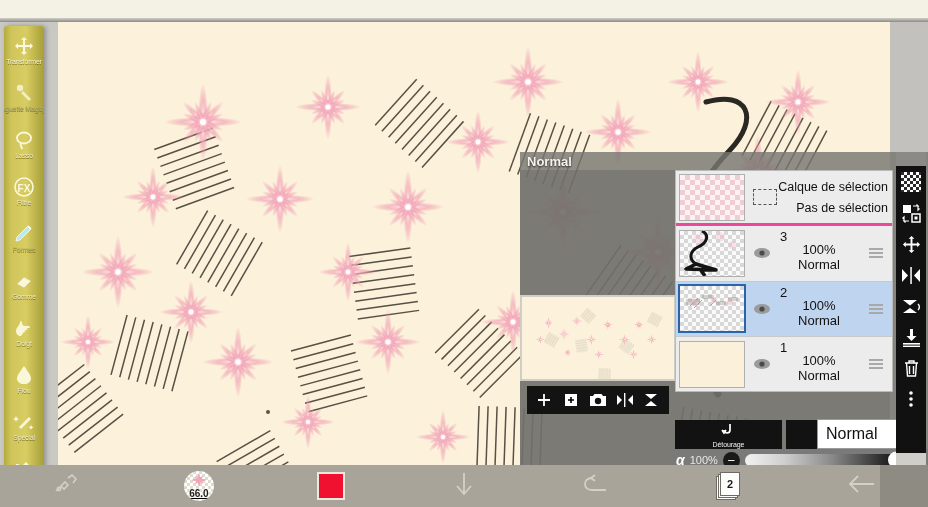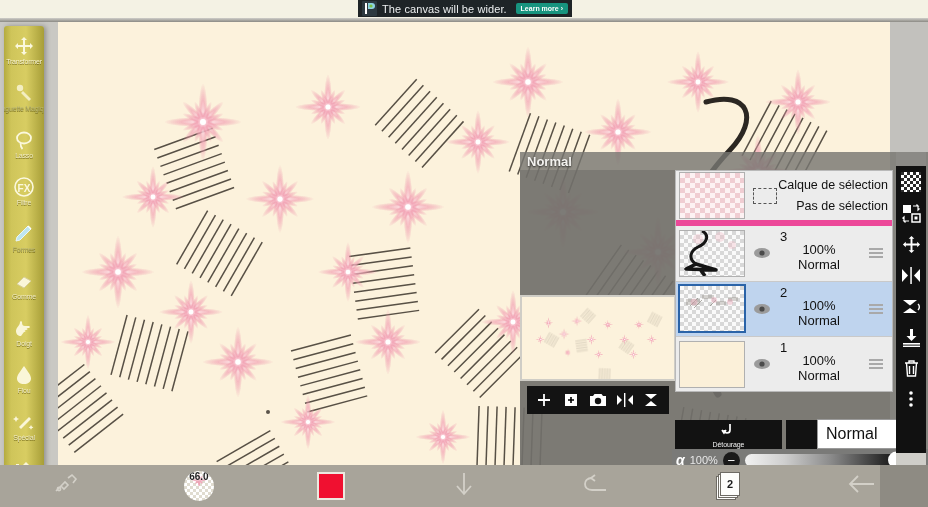--- a/index.html
+++ b/index.html
@@ -94,22 +94,22 @@
     position: absolute; right: 0; top: 0; width: 48px; height: 42px;
     background: #8e8b83;
   }
   #brush-size {
     width: 30px; height: 30px; border-radius: 50%;
     background-image:
       linear-gradient(45deg,#e0dcd0 25%,transparent 25%,transparent 75%,#e0dcd0 75%),
       linear-gradient(45deg,#e0dcd0 25%,transparent 25%,transparent 75%,#e0dcd0 75%);
     background-size: 6px 6px; background-position: 0 0, 3px 3px;
     background-color: #fff;
-    display: flex; align-items: flex-start; justify-content: center;
-    position: relative; overflow: hidden;
+    display: flex; align-items: flex-end; justify-content: center;
+    position: relative; overflow: hidden; text-decoration: underline;
   }
   #brush-size .bnum {
     font-size: 10px; font-weight: bold; color: #222; margin-bottom: 2px;
     text-shadow: 0 0 2px #fff, 0 0 2px #fff; z-index: 2;
   }
   #brush-star {
     position: absolute; top: 2px; left: 50%; transform: translateX(-50%);
     width: 16px; height: 14px;
   }
   #color-swatch {
@@ -189,21 +189,21 @@
     font-size: 13px; color: #111;
   }
   .lopacity { font-size: 13px; color: #111; margin-top: 8px; }
   .lblend { font-size: 13px; color: #111; }
   .handle { width: 22px; margin-right: 5px; flex: none; display:flex; flex-direction:column; gap:2px; align-items:center;}
   .handle i { display:block; width: 14px; height: 2px; background: #a9a9a9; }
 
   
   #sel-row {
     height: 55px; display: flex; align-items: center; background: #ececec;
-    border-bottom: 6px solid #ec4899;
+    border-bottom: 3px solid #ec4899;
   }
   #sel-row .seltext { flex:1; display:flex; flex-direction:column; align-items:flex-end; padding-right: 4px; gap: 7px;}
   #sel-row .seltext div { font-size: 12.5px; color: #111; }
   .seldash {
     width: 24px; height: 16px; border: 1px dashed #555; margin-left: 8px; flex:none;
   }
 
   
   #fond-row {
     position: absolute; left: 155px; top: 240px; width: 218px; height: 28px;
@@ -304,33 +304,20 @@
   #panel-shade {
     position: absolute; left: 520px; top: 152px; width: 370px; height: 295px;
     background: rgba(60,57,53,.55); pointer-events: none;
   }
 </style>
 </head>
 <body>
 
 <div id="app">
 
-  <div id="banner">
-    <div id="banner-inner">
-      <div id="banner-logo">
-        <svg width="13" height="13" viewBox="0 0 13 13">
-          <path d="M2 1h2v11H2z" fill="#fff"></path>
-          <path d="M5 1h4a3 3 0 0 1 0 6H5z" fill="#8dd3e0"></path>
-          <circle cx="8" cy="4" r="1.6" fill="#7cc242"></circle>
-        </svg>
-      </div>
-      <div id="banner-text">The canvas will be wider.</div>
-      <div id="banner-cta">Learn more ›</div>
-    </div>
-  </div>
 
   <div id="canvas-area">
     <div id="canvas-topline"></div>
     <div id="canvas-left-gutter"></div>
     <div id="canvas-right-gutter"></div>
 
     <div id="canvas">
       <svg id="artwork" viewBox="0 0 832 443" preserveAspectRatio="none">
         <defs>
           <radialGradient id="gstar" cx="50%" cy="50%" r="50%">

